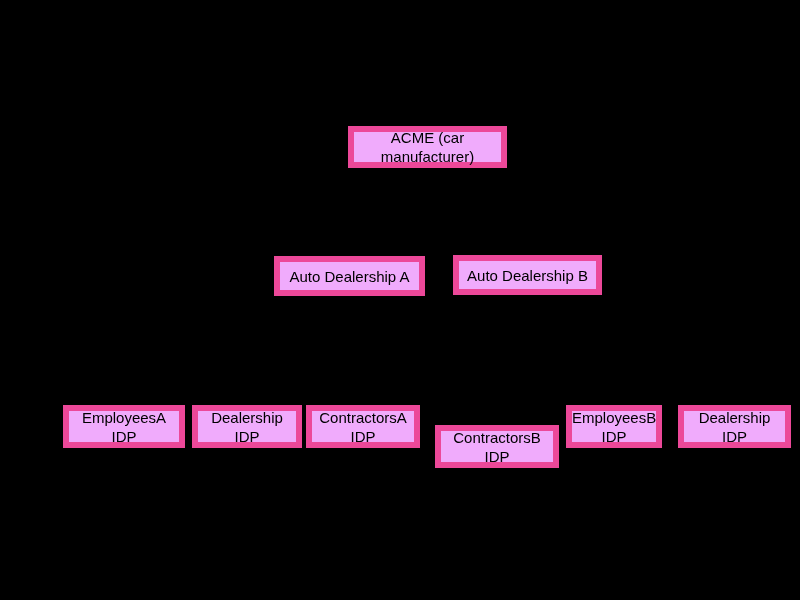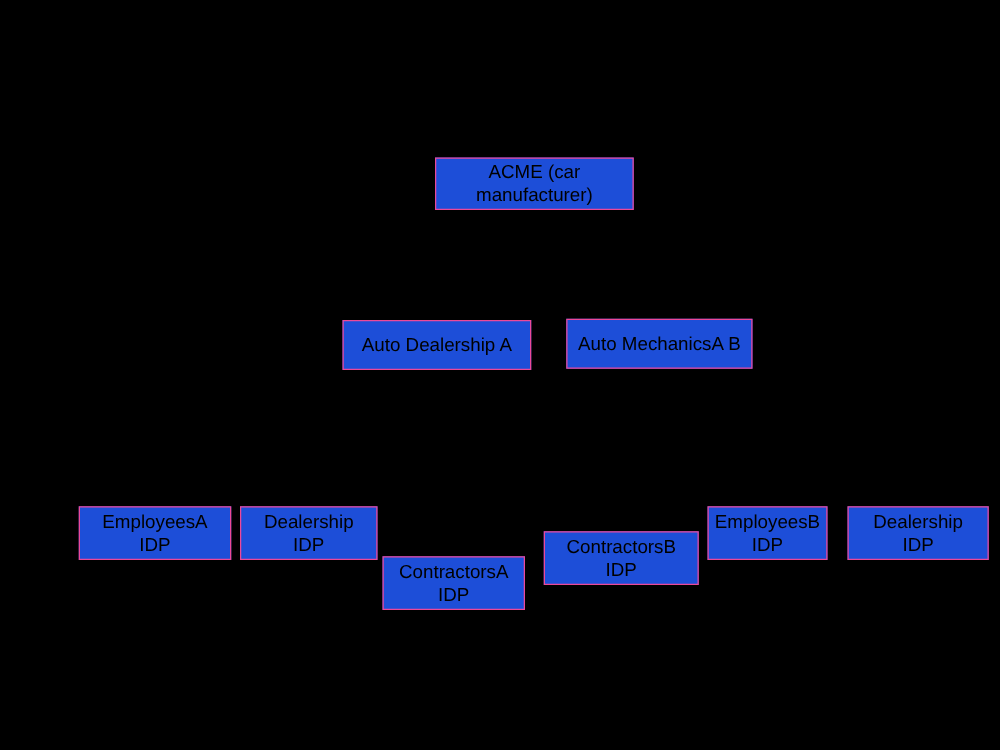--- a/index.html
+++ b/index.html
@@ -10,63 +10,63 @@
   .canvas {
     position: relative;
     width: 800px;
     height: 600px;
     background: #000000;
     overflow: hidden;
     font-family: "Liberation Sans", sans-serif;
   }
   .node {
     position: absolute;
-    background: #1d4ed8;
-    border: 1px solid #ec4899;
+    background: #f0abfc;
+    border: 6px solid #ec4899;
     box-sizing: border-box;
     display: flex;
     align-items: center;
     justify-content: flex-end;
     text-align: center;
   }
   .node-label {
     white-space: pre-line;
     color: #000000;
     font-size: 15px;
     line-height: 19px;
     display: block;
     width: 100%;
   }
   
   #node-acme          { left: 348px; top: 126px; width: 159px; height: 42px; }
   #node-dealership-a  { left: 274px; top: 256px; width: 151px; height: 40px; }
   #node-dealership-b  { left: 453px; top: 255px; width: 149px; height: 40px; }
   #node-employees-a   { left:  63px; top: 405px; width: 122px; height: 43px; }
   #node-mechanics-a   { left: 192px; top: 405px; width: 110px; height: 43px; }
-  #node-contractors-a { left: 306px; top: 405px; width: 114px; height: 43px; margin-top: 40px; }
+  #node-contractors-a { left: 306px; top: 405px; width: 114px; height: 43px; }
   #node-contractors-b { left: 435px; top: 425px; width: 124px; height: 43px; }
   #node-mechanics-b   { left: 566px; top: 405px; width:  96px; height: 43px; }
   #node-employees-b   { left: 678px; top: 405px; width: 113px; height: 43px; }
 </style>
 </head>
 <body>
 
 <div class="canvas">
 
   <div class="node" id="node-acme">
     <span class="node-label">ACME (car
 manufacturer)</span>
   </div>
 
   <div class="node" id="node-dealership-a">
     <span class="node-label">Auto Dealership A</span>
   </div>
 
   <div class="node" id="node-dealership-b">
-    <span class="node-label">Auto MechanicsA B</span>
+    <span class="node-label">Auto Dealership B</span>
   </div>
 
   <div class="node" id="node-employees-a">
     <span class="node-label">EmployeesA
 IDP</span>
   </div>
 
   <div class="node" id="node-mechanics-a">
     <span class="node-label">Dealership
 IDP</span>

